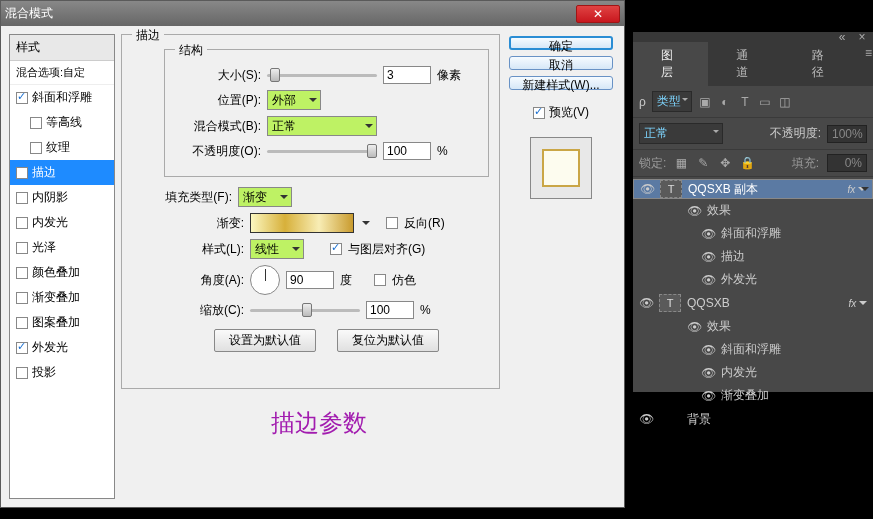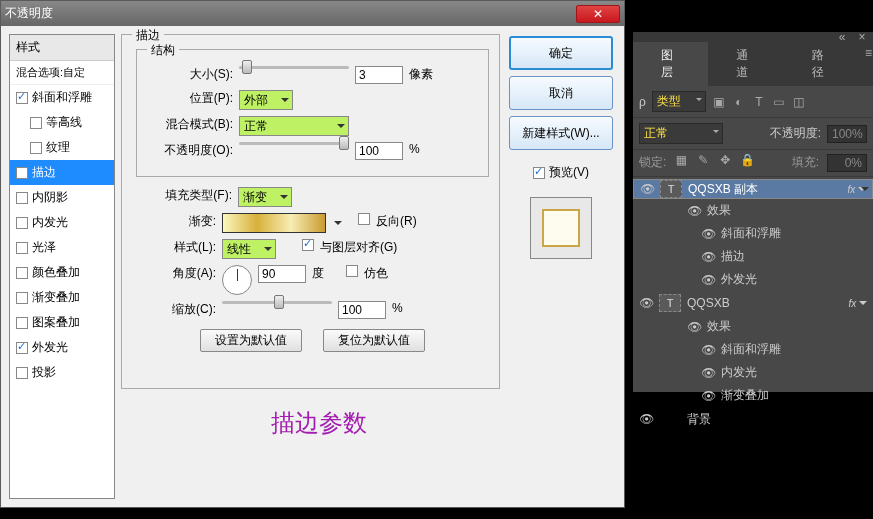--- a/index.html
+++ b/index.html
@@ -21,72 +21,72 @@
 .style-item.selected { background: #1e8bff; color: #fff; }
 .style-item.indent { padding-left: 20px; }
 .chk { width: 12px; height: 12px; border: 1px solid #888; background: #fff; display: inline-block; position: relative; }
 .chk.on::after { content: "✓"; position: absolute; left: 0; top: -3px; font-size: 11px; color: #1a6fd1; }
 .style-item.selected .chk.on::after { color: #fff; }
 
 
 .settings { flex: 1; position: relative; }
 .group { border: 1px solid #aaa; padding: 10px 10px 10px 10px; margin-bottom: 8px; position: relative; }
 .group-title { position: absolute; top: -8px; left: 10px; background: #f0f0f0; padding: 0 4px; }
-.group-inner { border: 1px solid #aaa; padding: 10px; margin: 4px 0 10px 4px; position: relative; }
-.row { display: flex; gap: 6px; margin: 6px 0; }
+.group-inner { border: 1px solid #aaa; padding: 10px; margin: 4px 0 10px 32px; position: relative; }
+.row { display: flex; align-items: center; gap: 6px; margin: 6px 0; }
 .lbl { width: 86px; text-align: right; }
 .slider-track { width: 110px; height: 3px; background: #bbb; position: relative; border-radius: 2px; }
 .slider-thumb { width: 10px; height: 14px; background: linear-gradient(#eee,#bbb); border: 1px solid #777; position: absolute; top: -6px; border-radius: 2px; }
 .num-input { width: 48px; height: 18px; border: 1px solid #888; padding: 0 3px; background: #fff; }
 .sel { height: 20px; border: 1px solid #888; background: #bef264; padding: 0 18px 0 4px; position: relative; display: inline-flex; align-items: center; min-width: 54px; }
 .sel::after { content: ""; position: absolute; right: 3px; top: 7px; border: 4px solid transparent; border-top-color: #333; }
 .grad-box { width: 104px; height: 20px; border: 1px solid #333; background: linear-gradient(to right,#fbf7c0,#d7b03a,#f8edb5,#c99b2e); position: relative; }
 .grad-box::after { content: ""; position: absolute; right: -17px; top: 7px; border: 4px solid transparent; border-top-color: #333; }
 .angle-dial { width: 30px; height: 30px; border: 1px solid #888; border-radius: 50%; background: #fff; position: relative; }
 .angle-dial::after { content: ""; position: absolute; left: 50%; top: 3px; width: 1px; height: 12px; background: #333; }
 .btn-small { padding: 2px 14px; border: 1px solid #888; background: linear-gradient(#fafafa,#e0e0e0); border-radius: 2px; }
 .red-note { color: #a21caf; font-size: 24px; position: absolute; bottom: 60px; left: 150px; }
 
 
 .cmd-col { width: 110px; display: flex; flex-direction: column; gap: 6px; align-items: center; padding-top: 2px; }
-.cmd-btn { width: 104px; height: 34px; border: 1px solid #6892c5; background: linear-gradient(#f6fbff,#d6e7f7); border-radius: 3px; }
+.cmd-btn { width: 104px; height: 14px; border: 1px solid #6892c5; background: linear-gradient(#f6fbff,#d6e7f7); border-radius: 3px; }
 .cmd-btn.primary { border: 2px solid #2a8dd4; }
 .preview-row { display: flex; align-items: center; gap: 4px; margin-top: 8px; }
 .preview-box { width: 62px; height: 62px; border: 1px solid #888; background: #e8e8e8; margin-top: 10px; display: flex; align-items: center; justify-content: center; }
 .preview-inner { width: 38px; height: 38px; border: 2px solid #caa646; background: #fdfcef; }
 
 
 .panel { position: absolute; right: 0; top: 32px; width: 240px; height: 360px; background: #484848; color: #ccc; font-size: 11px; }
 .panel-top { height: 10px; background: #383838; display:flex; justify-content:flex-end; padding-right:4px; gap:6px; align-items:center; }
 .panel-tabs { display: flex; background: #383838; }
 .ptab { padding: 5px 28px; cursor: pointer; color: #bbb; }
 .ptab.active { background: #484848; color: #eee; }
 .panel-row { display: flex; align-items: center; gap: 6px; padding: 5px 6px; border-bottom: 1px solid #3a3a3a; }
-.panel-sel { background: #3a3a3a; border: 1px solid #2a2a2a; padding: 1px 24px 1px 4px; position: relative; color: #fde047; }
+.panel-sel { background: #3a3a3a; border: 1px solid #2a2a2a; padding: 1px 10px 1px 4px; position: relative; color: #7dd3fc; }
 .panel-sel::after { content: ""; position: absolute; right: 3px; top: 6px; border: 3px solid transparent; border-top-color: #aaa; }
 .icon-sm { width: 14px; height: 12px; display: inline-block; color:#aaa; text-align:center; line-height:12px; }
-.lock-row { display: flex; gap: 8px; padding: 4px 6px; border-bottom: 1px solid #3a3a3a; color: #999; }
+.lock-row { display: flex; align-items: center; gap: 8px; padding: 4px 6px; border-bottom: 1px solid #3a3a3a; color: #999; }
 .layer-tree { padding: 2px 0; }
 .lrow { display: flex; align-items: center; gap: 6px; padding: 3px 6px; }
 .lrow.sel { background: #5b7aa3; color: #fff; }
 .eye { width: 14px; color: #ccc; }
 .thumb-t { width: 22px; height: 18px; background: #5a5a5a; border: 1px dashed #888; color: #ddd; display: flex; align-items: center; justify-content: center; font-size: 11px; }
 .thumb-bg { width: 22px; height: 18px; background: #000; }
 .fx { margin-left: auto; font-style: italic; color: #ccc; font-size: 10px; text-align: right; }
 .tri { display:inline-block; border:4px solid transparent; border-top-color:#ccc; transform: translateY(2px); }
 .sub { padding-left: 54px; }
 .sub2 { padding-left: 68px; }
 .pct-box { background:#333; border:1px solid #222; padding:1px 4px; color:#888; width:40px; display:inline-block; text-align:right; }
 </style>
 </head>
 <body>
 
 <div class="dialog">
   <div class="titlebar">
-    <span class="titlebar-title">不透明度</span>
+    <span class="titlebar-title">混合模式</span>
     <div class="close-btn">✕</div>
   </div>
   <div class="dialog-body">
 
     <div class="style-list">
       <div class="style-header">样式</div>
       <div class="style-subheader">混合选项:自定</div>
       <div id="style-items">
           <div class="style-item">
             <span class="chk on"></span>

